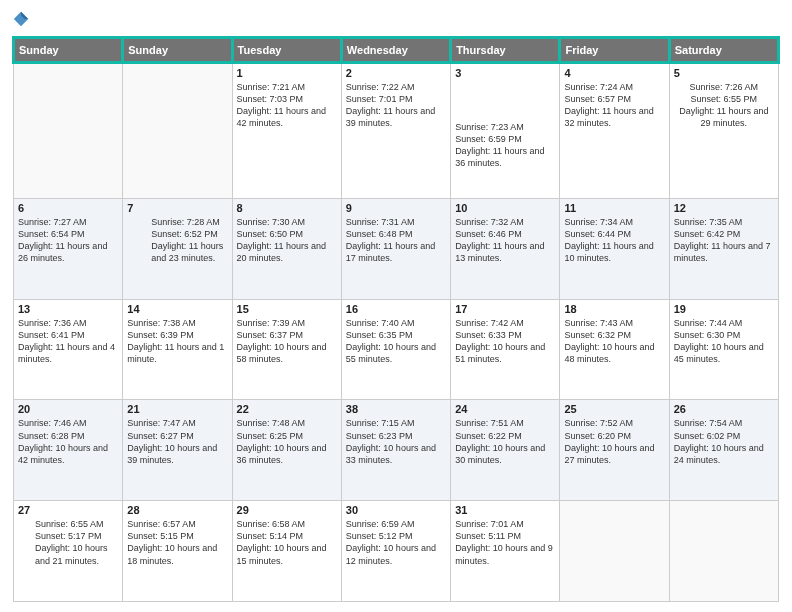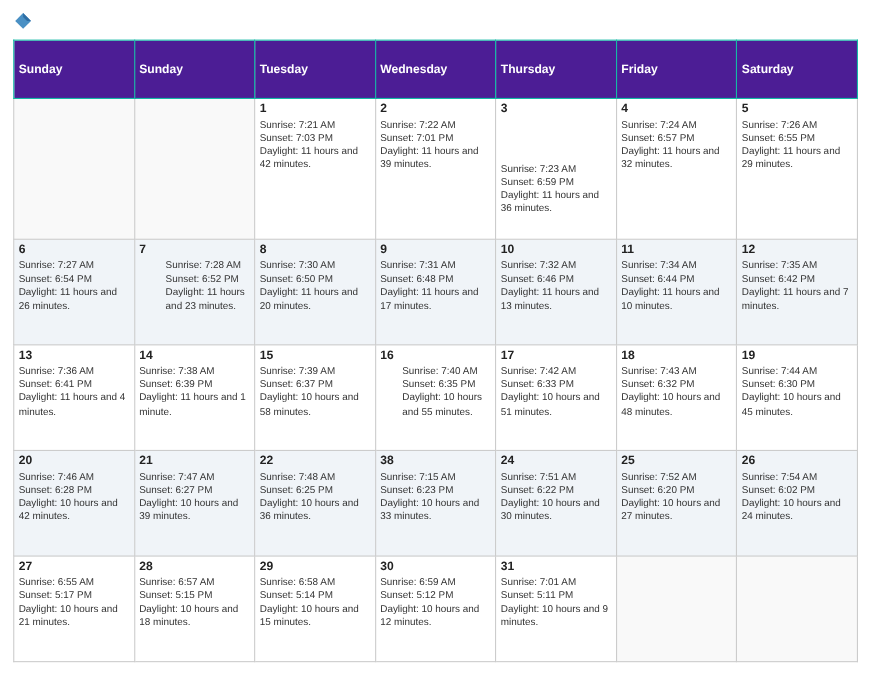--- a/index.html
+++ b/index.html
@@ -54,27 +54,27 @@
       color: #444;
     }
     .calendar {
       flex: 1;
       border: 1px solid #ccc;
       border-collapse: collapse;
       width: 100%;
       table-layout: fixed;
     }
     .calendar th {
-      background-color: #4c1d95;
+      background-color: #737373;
       color: #fff;
       font-size: 11px;
       font-weight: bold;
-      padding: 20px 4px;
+      padding: 5px 4px;
       text-align: left;
-      border: 1px solid #14b8a6;
+      border: 3px solid #14b8a6;
     }
     .calendar td {
       vertical-align: top;
       border: 1px solid #ccc;
       padding: 3px 4px;
       font-size: 9.5px;
       color: #222;
       height: 82px;
     }
     .calendar td.empty {
@@ -153,21 +153,21 @@
 Daylight: 11 hours and 36 minutes.</div>
           </td>
           <td>
             <span class="day-num">4</span>
             <div class="day-info" style="white-space: pre-line;">Sunrise: 7:24 AM
 Sunset: 6:57 PM
 Daylight: 11 hours and 32 minutes.</div>
           </td>
           <td>
             <span class="day-num">5</span>
-            <div class="day-info" style="white-space: pre-line;">Sunrise: 7:26 AM
+            <div class="day-info" style="white-space: pre-line; text-align: center;">Sunrise: 7:26 AM
 Sunset: 6:55 PM
 Daylight: 11 hours and 29 minutes.</div>
           </td>
         </tr>
         <tr class="row-shaded">
           <td>
             <span class="day-num">6</span>
             <div class="day-info" style="white-space: pre-line;">Sunrise: 7:27 AM
 Sunset: 6:54 PM
 Daylight: 11 hours and 26 minutes.</div>
@@ -223,21 +223,21 @@
 Daylight: 11 hours and 1 minute.</div>
           </td>
           <td>
             <span class="day-num">15</span>
             <div class="day-info" style="white-space: pre-line;">Sunrise: 7:39 AM
 Sunset: 6:37 PM
 Daylight: 10 hours and 58 minutes.</div>
           </td>
           <td>
             <span class="day-num">16</span>
-            <div class="day-info" style="white-space: pre-line; margin-left: 20px;">Sunrise: 7:40 AM
+            <div class="day-info" style="white-space: pre-line;">Sunrise: 7:40 AM
 Sunset: 6:35 PM
 Daylight: 10 hours and 55 minutes.</div>
           </td>
           <td>
             <span class="day-num">17</span>
             <div class="day-info" style="white-space: pre-line;">Sunrise: 7:42 AM
 Sunset: 6:33 PM
 Daylight: 10 hours and 51 minutes.</div>
           </td>
           <td>
@@ -293,21 +293,21 @@
           <td>
             <span class="day-num">26</span>
             <div class="day-info" style="white-space: pre-line;">Sunrise: 7:54 AM
 Sunset: 6:02 PM
 Daylight: 10 hours and 24 minutes.</div>
           </td>
         </tr>
         <tr class="row-white">
           <td>
             <span class="day-num">27</span>
-            <div class="day-info" style="white-space: pre-line;">Sunrise: 6:55 AM
+            <div class="day-info" style="white-space: pre-line; margin-left: 17px;">Sunrise: 6:55 AM
 Sunset: 5:17 PM
 Daylight: 10 hours and 21 minutes.</div>
           </td>
           <td>
             <span class="day-num">28</span>
             <div class="day-info" style="white-space: pre-line;">Sunrise: 6:57 AM
 Sunset: 5:15 PM
 Daylight: 10 hours and 18 minutes.</div>
           </td>
           <td>

